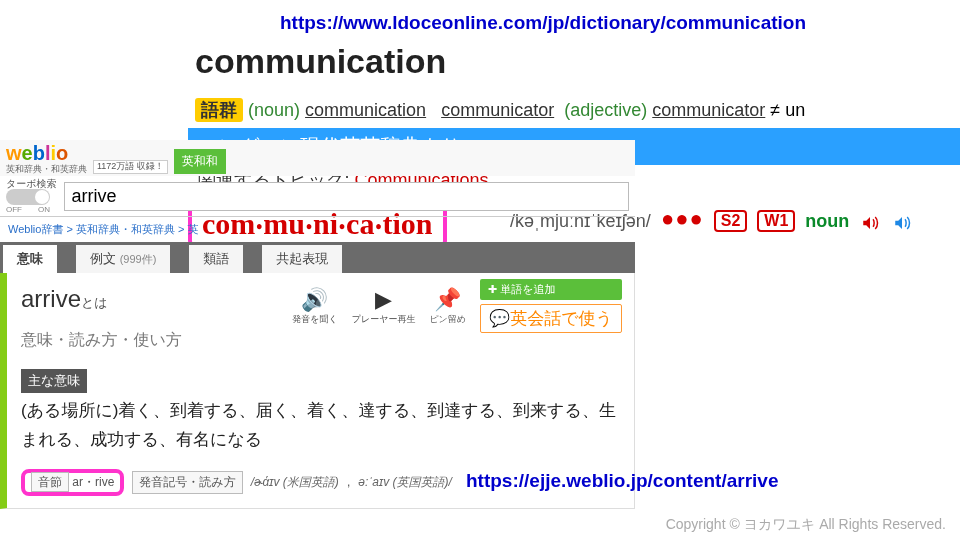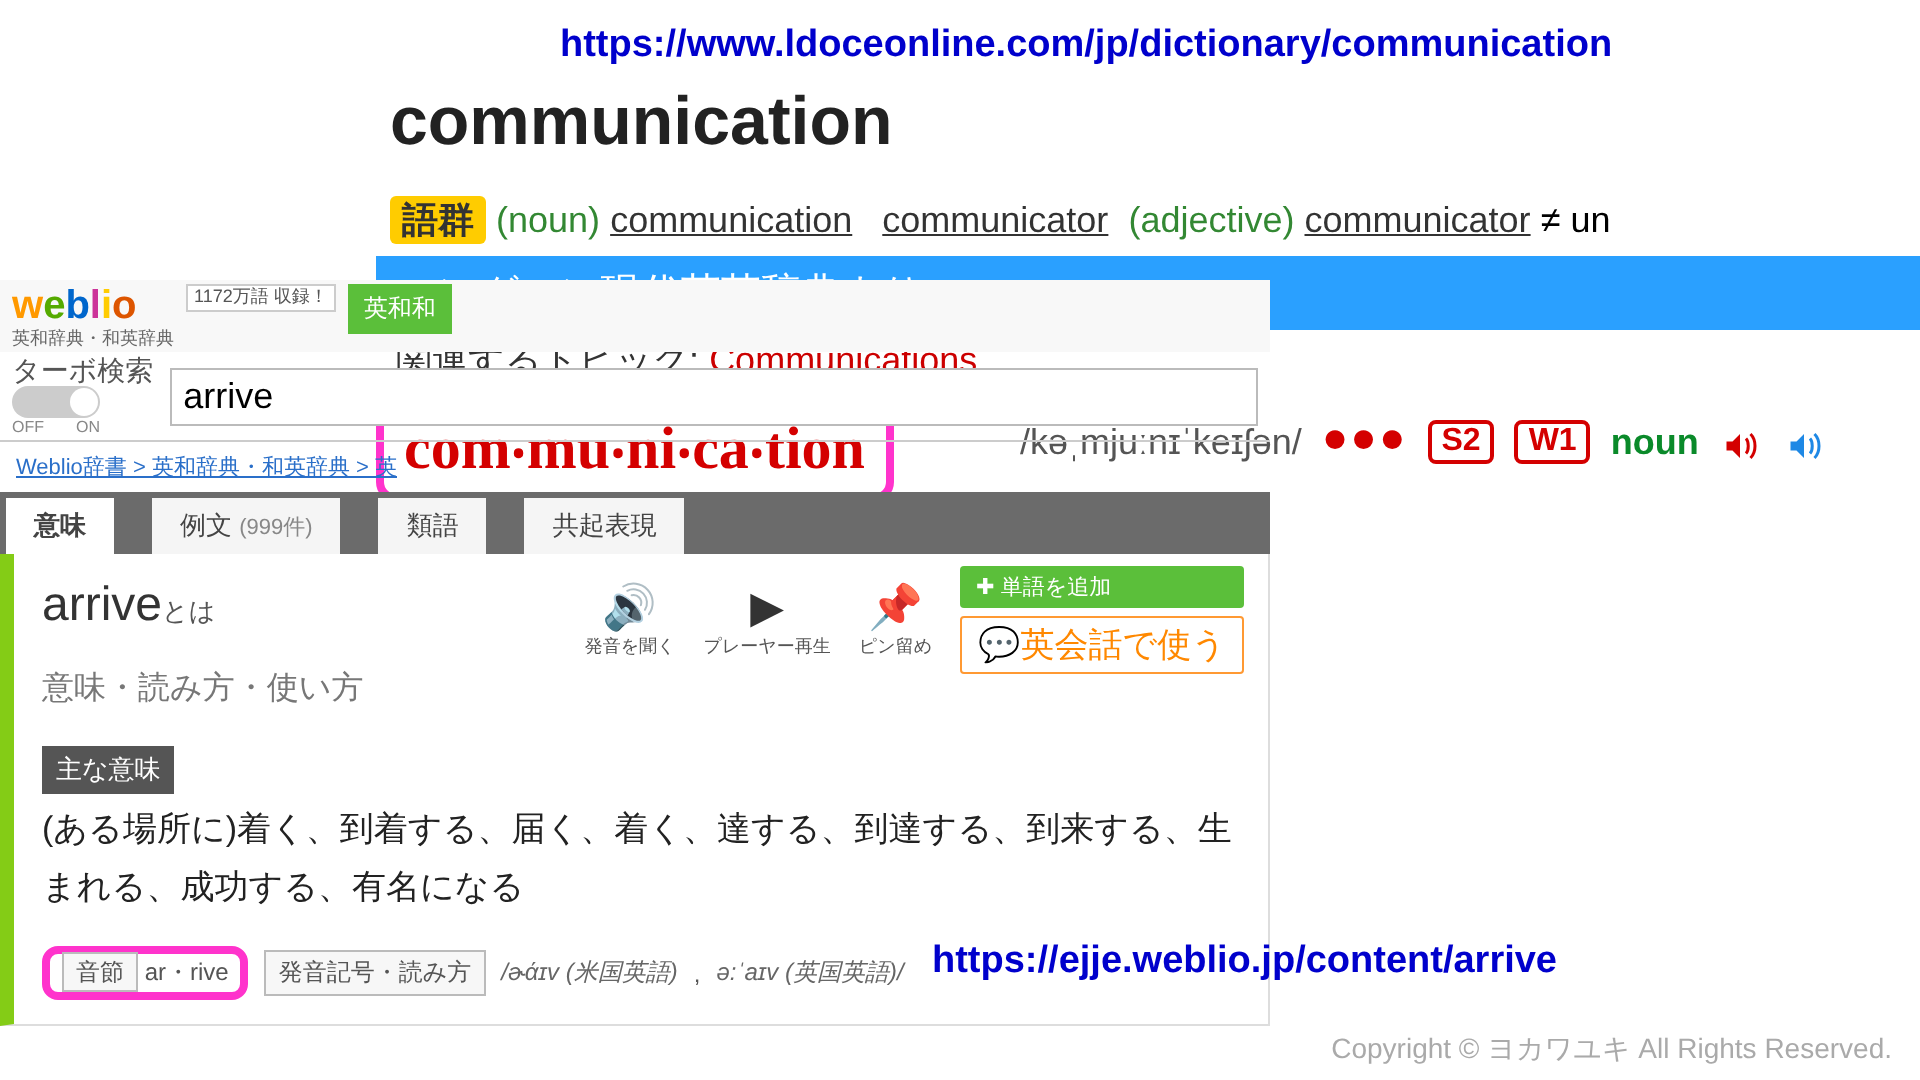--- a/index.html
+++ b/index.html
@@ -18,33 +18,33 @@
 .ipa{color:#555}
 .dots{color:#d40000;font-size:22px;letter-spacing:1px}
 .freq{border:2px solid;border-radius:4px;padding:0 5px;font-weight:bold;font-size:16px}
 .s2{color:#d40000;border-color:#d40000}
 .w1{color:#d40000;border-color:#d40000}
 .noun{color:#0a8a2a;font-weight:bold}
 .spk{width:22px;height:18px;display:inline-block}
 .spk svg{width:100%;height:100%}
 
 .weblio{position:absolute;top:140px;left:0;width:635px}
-.wb-top{display:flex;align-items:flex-start;gap:6px;background:#f8f8f8;padding:2px 6px}
+.wb-top{display:flex;align-items:flex-end;gap:6px;background:#f8f8f8;padding:2px 6px}
 .wb-logo{font-size:20px;font-weight:bold}
 .wb-logo .w{color:#ff9900}.wb-logo .e{color:#55aa00}.wb-logo .b{color:#0066cc}.wb-logo .l{color:#cc3399}.wb-logo .i{color:#ffcc00}.wb-logo .o{color:#dd5500}
 .wb-sub{font-size:9px;color:#666;line-height:1}
 .wb-badge{background:#fff;border:1px solid #ccc;font-size:9px;padding:1px 3px;color:#555;line-height:1.1}
 .wb-green{background:#5bbf3a;color:#fff;font-size:12px;padding:4px 8px}
 .wb-row2{display:flex;align-items:center;gap:8px;padding:2px 6px;border-bottom:1px solid #ccc}
-.turbo{font-size:14px;color:#555;line-height:1.1}
+.turbo{font-size:10px;color:#555;line-height:1.1}
 .switch{width:44px;height:16px;background:#ccc;border-radius:8px;position:relative}
 .switch::after{content:"";position:absolute;right:1px;top:1px;width:14px;height:14px;background:#fff;border-radius:50%}
 .switch-lbl{font-size:8px;color:#888;display:flex;justify-content:space-between;width:44px}
 .wb-search{flex:1;border:1px solid #bbb;padding:3px 6px;font-size:18px;font-family:inherit}
-.crumb{font-size:11px;color:#2a6fc9;padding:5px 8px;text-decoration:underline}
+.crumb{font-size:11px;color:#2a6fc9;padding:5px 8px;}
 .wb-tabs{display:flex;background:#6b6b6b;padding:3px 3px 0 3px;gap:19px;font-size:13px}
 .wb-tab{background:#f5f5f5;color:#444;padding:5px 14px;cursor:pointer}
 .wb-tab.active{background:#fff;font-weight:bold}
 .wb-tab .cnt{color:#888;font-size:11px}
 .wb-body{background:#fff;padding:12px 14px;border-left:7px solid #84cc16;border-right:1px solid #ddd;border-bottom:1px solid #ddd}
 .arrive-h{font-size:24px;color:#333}
 .arrive-h .sm{font-size:13px;color:#555}
 .arrive-sub{font-size:16px;color:#777;margin-top:17px}
 .tool-row{position:absolute;right:12px;top:6px;display:flex;align-items:center;gap:14px}
 .tool{text-align:center;font-size:9px;color:#555}

